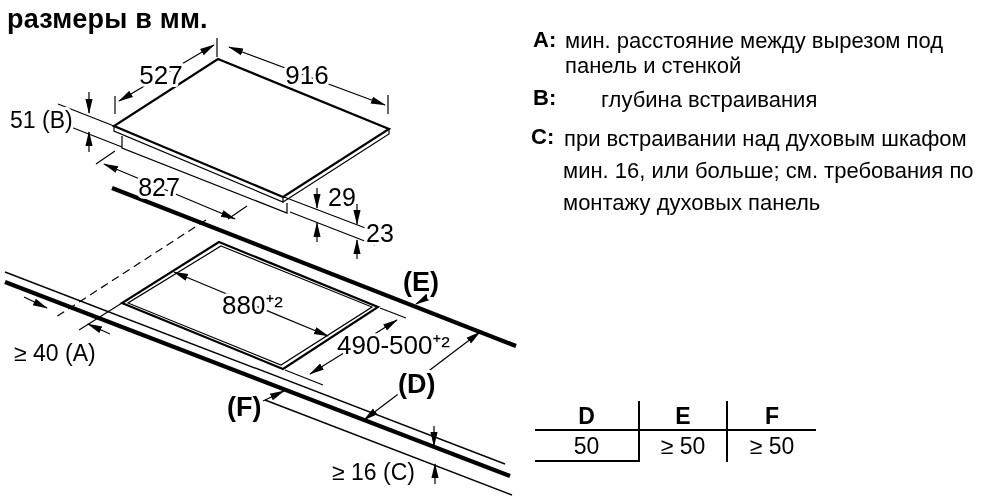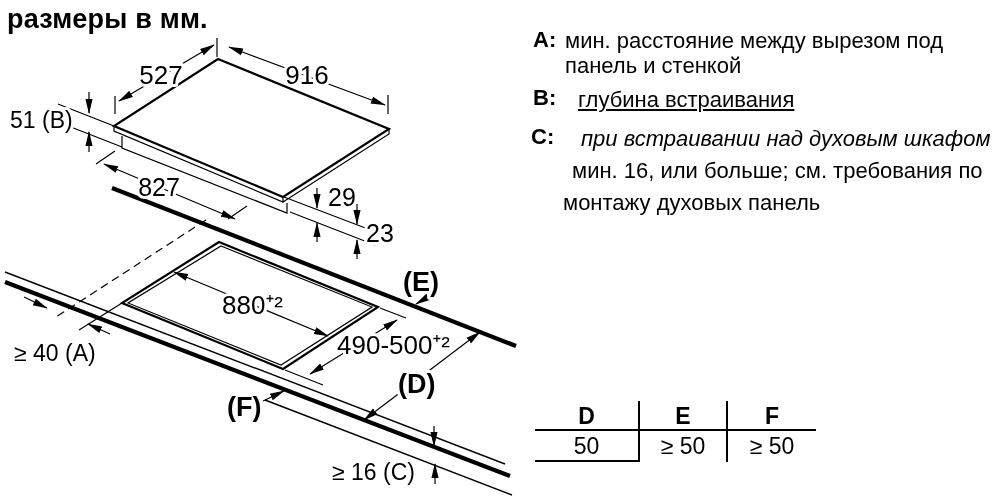--- a/index.html
+++ b/index.html
@@ -101,24 +101,24 @@
     <text class="fs27 halo" x="403" y="291">(E)</text>
     <text class="fs27 halo" x="398" y="393">(D)</text>
     <text class="fs27 halo" x="227" y="416">(F)</text>
   </svg>
 
   <div>
     <div class="lg-key" style="left:533px;top:27px;">A:</div>
     <div class="lg-line" style="left:565px;top:28px;">мин. расстояние между вырезом под</div>
     <div class="lg-line" style="left:565px;top:53px;text-align:center;">панель и стенкой</div>
     <div class="lg-key" style="left:533px;top:85px;">B:</div>
-    <div class="lg-line" style="left:578px;top:87px;text-decoration:underline;">глубина встраивания</div>
+    <div class="lg-line" style="left:601px;top:87px;">глубина встраивания</div>
     <div class="lg-key" style="left:531px;top:124px;">C:</div>
-    <div class="lg-line" style="left:581px;top:126px;font-style:italic;">при встраивании над духовым шкафом</div>
-    <div class="lg-line" style="left:563px;top:158px;margin-left:9px;">мин. 16, или больше; см. требования по</div>
+    <div class="lg-line" style="left:564px;top:126px;">при встраивании над духовым шкафом</div>
+    <div class="lg-line" style="left:563px;top:158px;">мин. 16, или больше; см. требования по</div>
     <div class="lg-line" style="left:563px;top:190px;">монтажу духовых панель</div>
   </div>
 
   <div id="spec-table">
     <div class="cell hd br bb">D</div>
     <div class="cell hd br bb">E</div>
     <div class="cell hd bb">F</div>
     <div class="cell br bb">50</div>
     <div class="cell br">≥ 50</div>
     <div class="cell">≥ 50</div>

